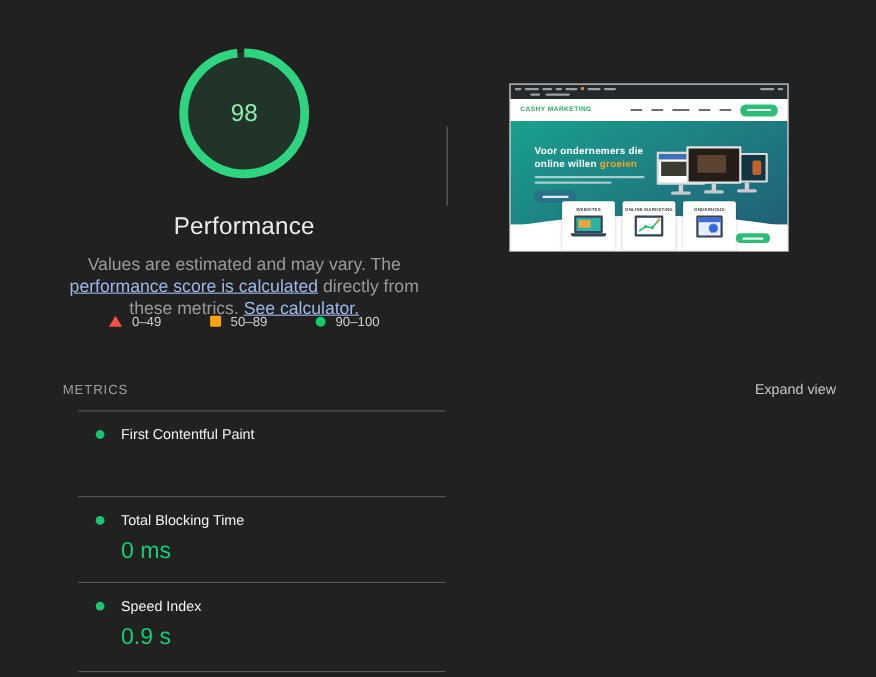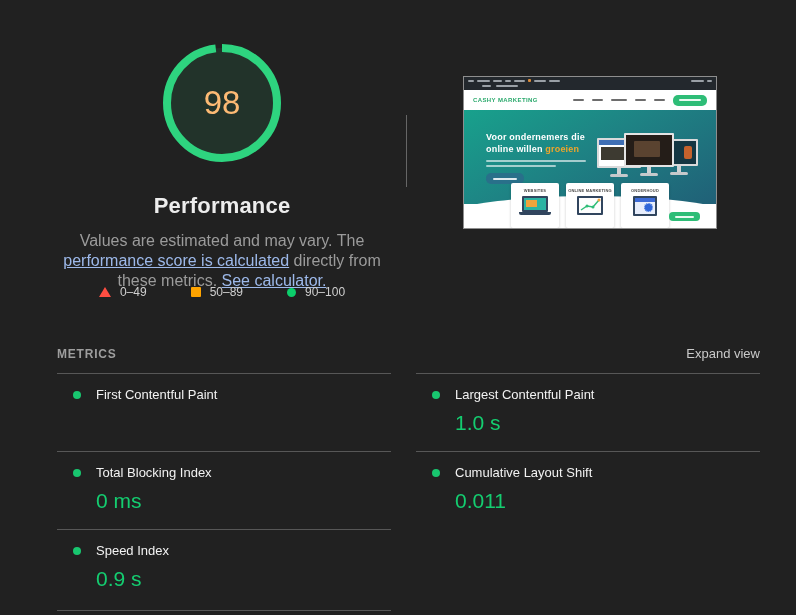--- a/index.html
+++ b/index.html
@@ -9,25 +9,25 @@
     background:#212121;
     font-family:"Liberation Sans", sans-serif;
     -webkit-font-smoothing:antialiased;
   }
 
   
   .gauge { position:absolute; left:162px; top:43px; width:120px; height:120px; cursor:pointer; }
   .gauge svg { display:block; }
   .gauge-score {
     position:absolute; inset:0; display:flex; align-items:center; justify-content:center;
-    font-size:33px; color:#fdba74;
+    font-size:22px; color:#86efac;
   }
   .perf-title {
     position:absolute; left:22px; top:193px; width:400px; text-align:center;
-    font-size:22px; color:#ededed; font-weight:700; letter-spacing:.2px;
+    font-size:22px; color:#ededed; font-weight:400; letter-spacing:.2px;
   }
   .description {
     position:absolute; left:49px; top:231px; width:346px; text-align:center;
     font-size:16px; line-height:20px; color:#9b9b9b;
   }
   .description a { color:#9db9ea; text-decoration:underline; cursor:pointer; }
 
   .legend {
     position:absolute; left:42px; top:285px; width:360px;
     display:flex; justify-content:center; align-items:center; gap:44px;
@@ -93,24 +93,24 @@
   .brow { width:24px; height:20px; margin:2px auto 0; background:#e8eefc; border:2px solid #31455e; border-radius:1px; position:relative; }
   .brow .tb { height:4px; background:#3d6bd6; }
   .brow .gear { position:absolute; right:2px; bottom:2px; width:9px; height:9px; border-radius:50%; background:#2f66d8; border:1px dotted #b9cdf5; }
 
   .t-greenbtn { position:absolute; left:205px; top:135px; width:31px; height:9px; border-radius:4px; background:#2ebd77;
                 display:flex; align-items:center; justify-content:center; z-index:4; }
   .t-greenbtn .sk { width:19px; height:2px; background:#eafaf1; }
 
   
   .metrics-header { position:absolute; left:57px; top:346px; width:703px; display:flex; justify-content:space-between; align-items:center; }
-  .metrics-label { font-size:12px; color:#9e9e9e; letter-spacing:.8px; font-weight:700; }
+  .metrics-label { font-size:12px; color:#9e9e9e; letter-spacing:.8px; font-weight:400; }
   .expand { font-size:13px; color:#c9c9c9; cursor:pointer; }
 
-  .metrics-grid { position:absolute; left:57px; top:373px; display:grid; grid-template-columns:334px 344px; column-gap:25px; }
+  .metrics-grid { position:absolute; left:71px; top:373px; display:grid; grid-template-columns:334px 344px; column-gap:25px; }
   .metric { border-top:1px solid #575757; height:78px; padding:13px 0 0 16px; }
   .metric.last { border-bottom:1px solid #575757; height:82px; }
   .m-head { display:flex; align-items:center; gap:15px; }
   .m-dot { width:8px; height:8px; border-radius:50%; background:#18c66f; flex:none; }
   .m-name { font-size:13px; color:#f2f2f2; }
   .m-value { margin:9px 0 0 23px; font-size:21px; color:#14cd70; }
 </style>
 </head>
 <body>
 
@@ -254,41 +254,25 @@
   <div>
     <div class="metric">
       <div class="m-head">
         <span class="m-dot"></span>
         <span class="m-name">First Contentful Paint</span>
       </div>
     </div>
     <div class="metric">
       <div class="m-head">
         <span class="m-dot"></span>
-        <span class="m-name">Total Blocking Index</span>
+        <span class="m-name">Total Blocking Time</span>
       </div>
       <div class="m-value">0 ms</div>
     </div>
     <div class="metric last">
       <div class="m-head">
         <span class="m-dot"></span>
         <span class="m-name">Speed Index</span>
       </div>
       <div class="m-value">0.9 s</div>
     </div>
   </div>
-  <div>
-    <div class="metric">
-      <div class="m-head">
-        <span class="m-dot"></span>
-        <span class="m-name">Largest Contentful Paint</span>
-      </div>
-      <div class="m-value">1.0 s</div>
-    </div>
-    <div class="metric">
-      <div class="m-head">
-        <span class="m-dot"></span>
-        <span class="m-name">Cumulative Layout Shift</span>
-      </div>
-      <div class="m-value">0.011</div>
-    </div>
-  </div>
 </div>
 
 </body></html>

